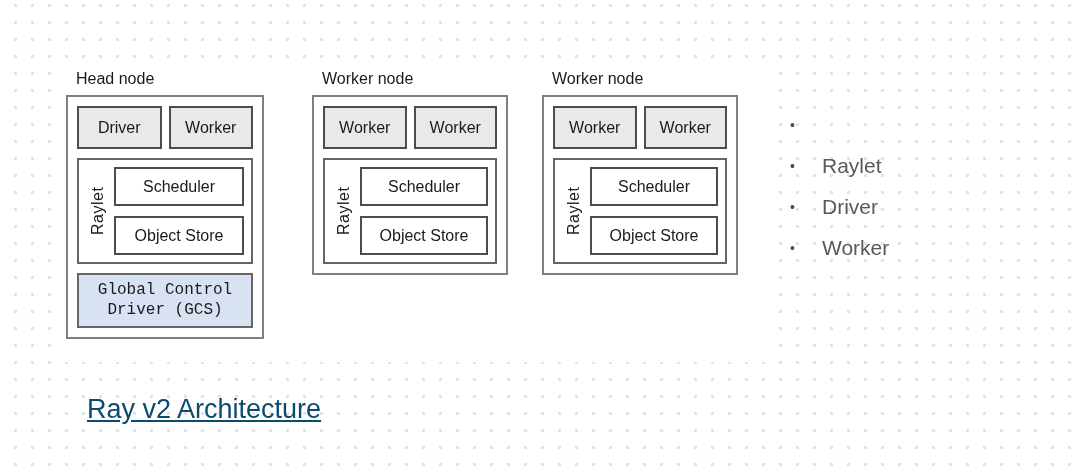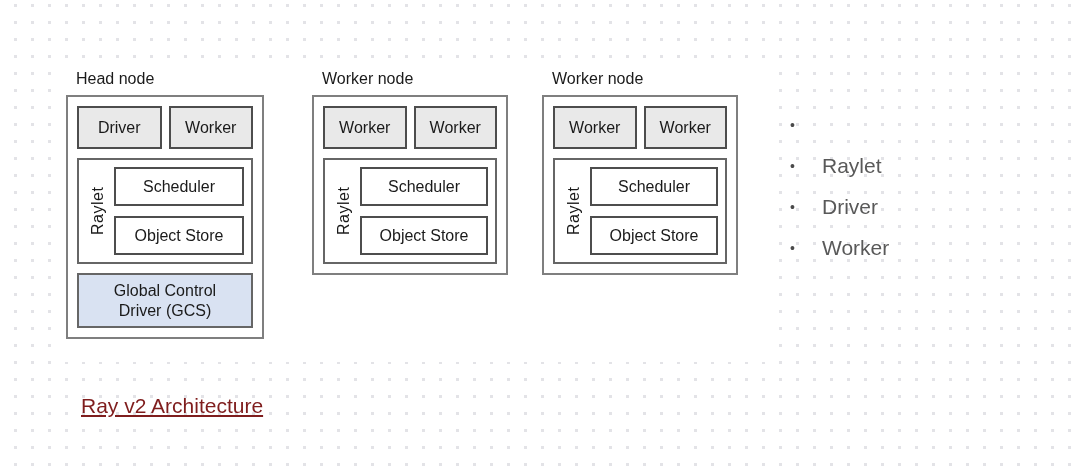--- a/index.html
+++ b/index.html
@@ -43,28 +43,28 @@
     font-size:16px;letter-spacing:0.5px;
   }
   .raylet-col{flex:1;display:flex;flex-direction:column;gap:10px;}
   .sub{
     flex:1;background:#fff;border:2px solid #4d4d4d;
     display:flex;align-items:center;justify-content:center;font-size:16px;
   }
   .gcs{
     height:55px;box-sizing:border-box;background:#d9e2f2;border:2px solid #666666;
     display:flex;flex-direction:column;align-items:center;justify-content:center;
-    font-size:16px;line-height:1.22;text-align:center;
+    font-size:16px;line-height:1.22;text-align:center;font-family:Liberation Mono, monospace;
   }
   .bullets{position:absolute;left:790px;top:104px;}
   .bullet-item{display:flex;align-items:center;height:41px;font-size:21px;color:#595959;}
   .bullet-dot{width:32px;font-size:14px;color:#4a4a4a;flex:0 0 32px;}
   .footer-link{
-    position:absolute;left:81px;top:394px;font-size:21px;
-    color:#7f1d1d;text-decoration:underline;cursor:pointer;
+    position:absolute;left:87px;top:394px;font-size:27px;
+    color:#0c4a6e;text-decoration:underline;cursor:pointer;
   }
 </style>
 </head>
 <body>
 
 <div class="diagram-panel">
 
   <div class="node-group g0">
     <div class="node-label">Head node</div>
     <div class="node-box">

